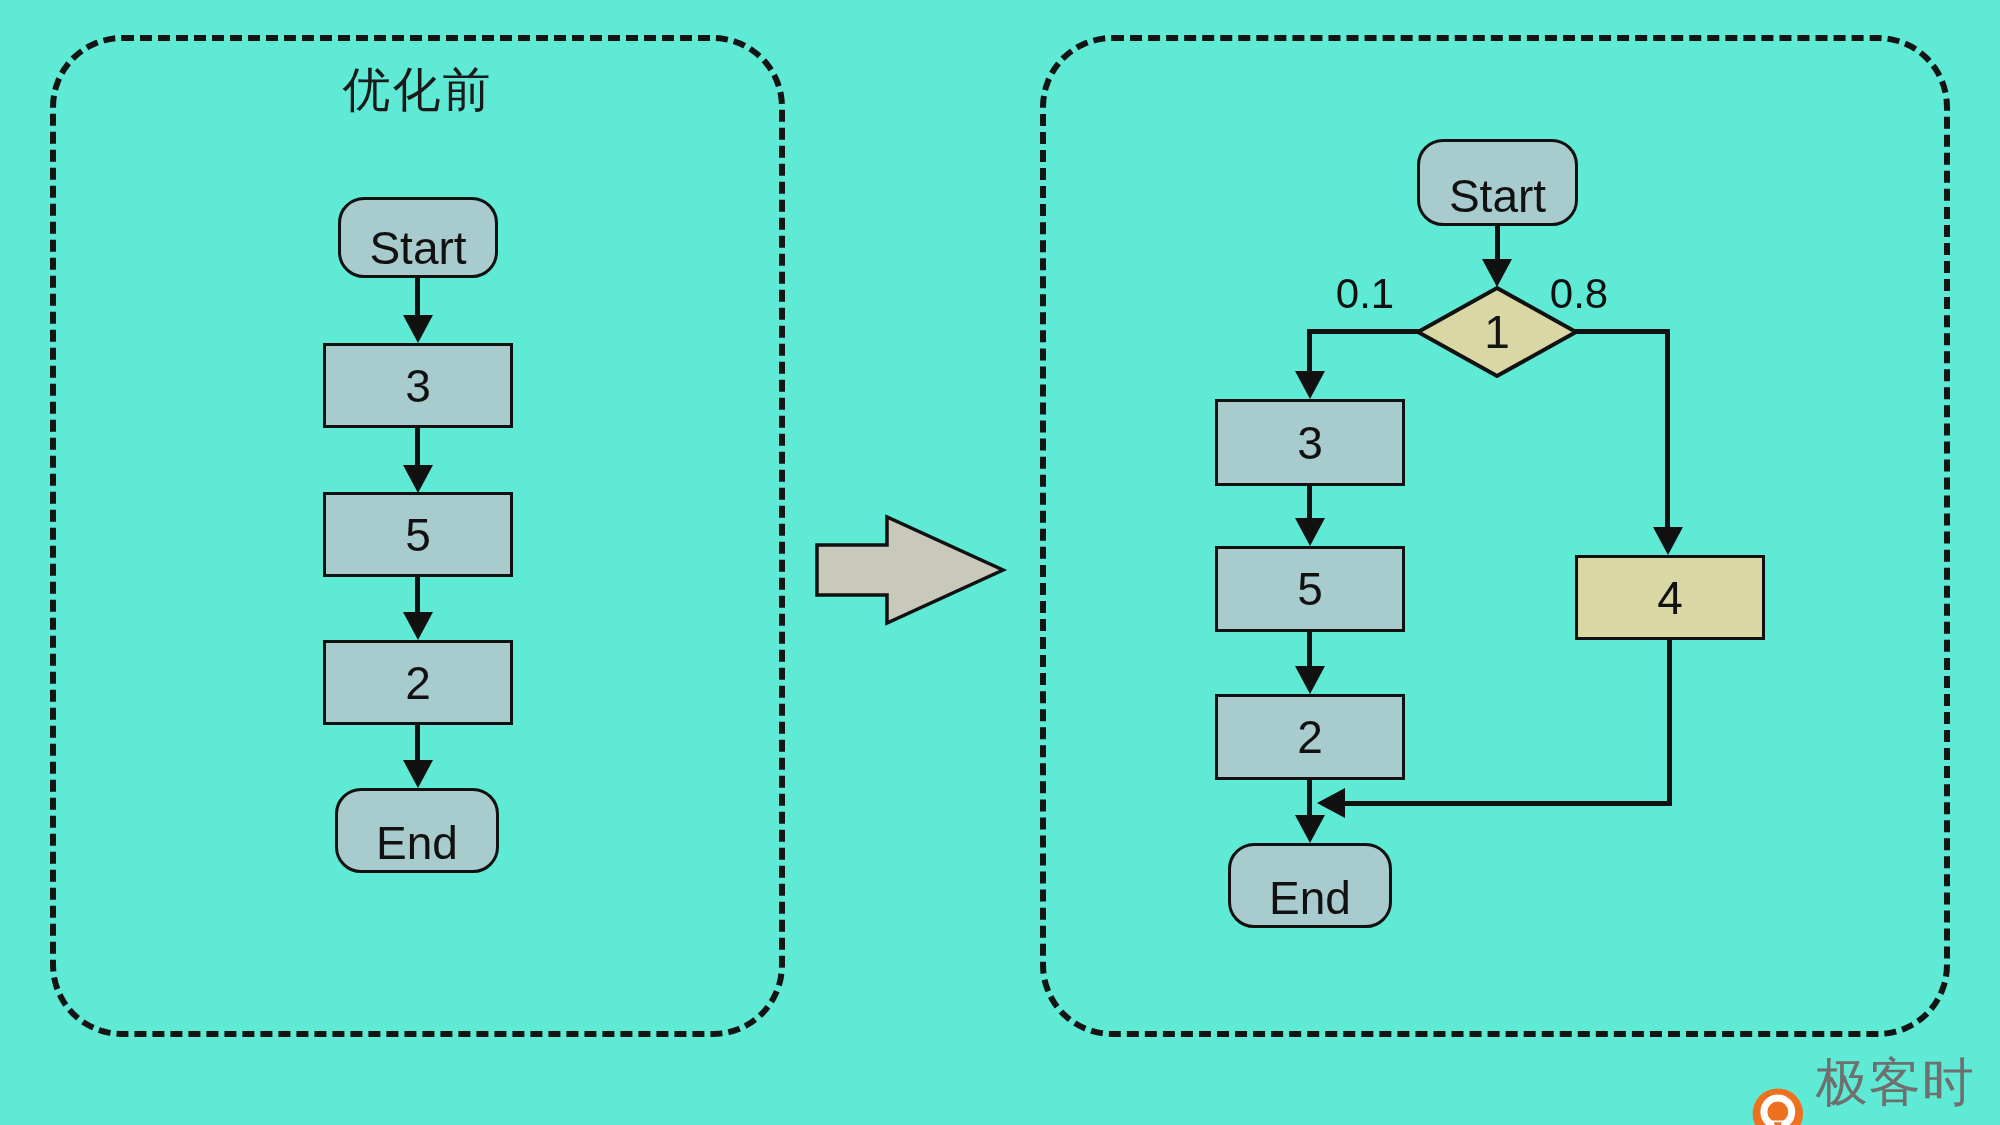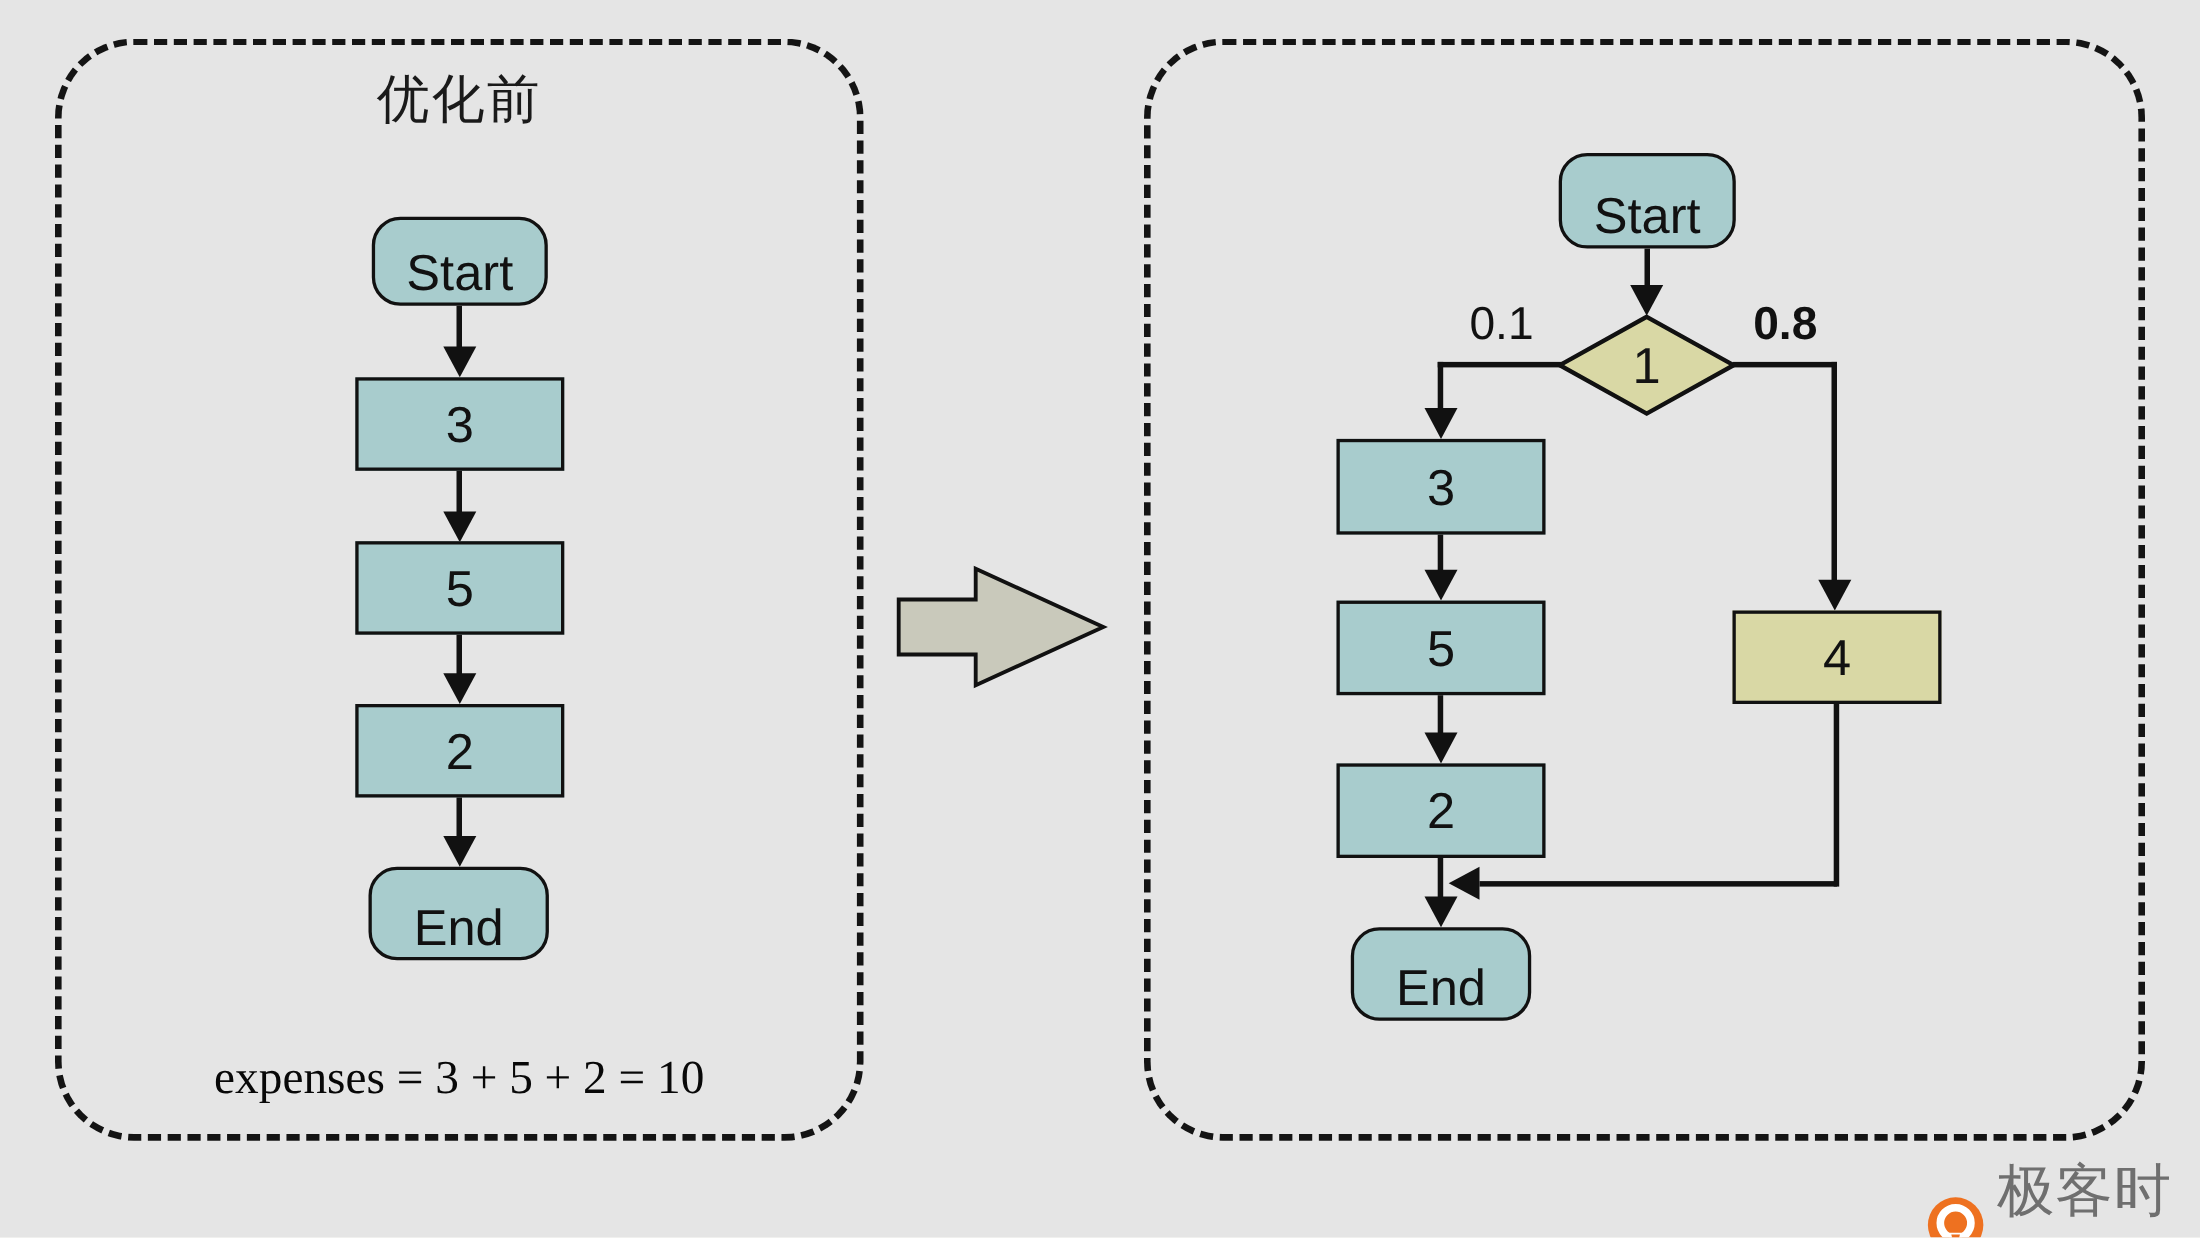--- a/index.html
+++ b/index.html
@@ -1,16 +1,16 @@
 <!DOCTYPE html>
 <html><head>
 <meta charset="utf-8">
 <style>
   html,body{margin:0;padding:0;background:#f7f7f5;}
-  .stage{position:relative;width:2000px;height:1125px;background:#e5e5e5;overflow:hidden;
+  .stage{position:relative;width:2000px;height:1125px;background:#5eead4;overflow:hidden;
          font-family:"Liberation Sans",sans-serif;color:#141414;}
   .panel{position:absolute;border:6px dashed #141414;border-radius:72px;box-sizing:border-box;background:transparent;}
   .panel-before{left:50px;top:35px;width:735px;height:1002px;}
   .panel-after{left:1040px;top:35px;width:910px;height:1002px;}
   .panel-title{position:absolute;text-align:center;font-size:48px;letter-spacing:2px;color:#1a1a1a;}
   .title-before{left:60px;top:58px;width:715px;}
   .title-after{left:1040px;top:58px;width:910px;}
   .node{position:absolute;display:flex;align-items:center;justify-content:center;
         border:3px solid #111;font-size:46px;box-sizing:border-box;color:#111;}
   .teal{background:#a8cccd;}
@@ -67,21 +67,20 @@
     <span>2</span>
   </div>
 
   <div class="vline" style="left:415px;top:725px;height:40px;"></div>
   <div class="ah-down" style="left:403px;top:760px;"></div>
 
   <div class="node teal terminal" style="left:335px;top:788px;width:164px;height:85px;">
     <span>End</span>
   </div>
 
-  <div class="formula formula-before">expenses = 3 + 5 + 2 = 10</div>
 
   <svg class="block-arrow" width="220" height="140" viewBox="0 0 220 140">
     <polygon points="17,45 87,45 87,17 203,70 87,123 87,95 17,95" fill="#c9c9bb" stroke="#111" stroke-width="3.5"></polygon>
   </svg>
 
   <section class="panel panel-after"></section>
 
   <div class="node teal terminal" style="left:1417px;top:139px;width:161px;height:87px;">
     <span>Start</span>
   </div>
@@ -90,21 +89,21 @@
   <div class="ah-down" style="left:1482px;top:259px;"></div>
 
   <div class="diamond-wrap">
     <svg width="170" height="100" viewBox="0 0 170 100">
       <polygon points="85,6 164,50 85,94 6,50" fill="#d9d8a5" stroke="#111" stroke-width="4"></polygon>
     </svg>
   </div>
   <div class="diamond-label">1</div>
 
   <div class="branch-label" style="left:1310px;top:270px;">0.1</div>
-  <div class="branch-label" style="left:1568px;top:270px;font-weight:bold;">0.8</div>
+  <div class="branch-label" style="left:1524px;top:270px;">0.8</div>
 
   <div class="hline" style="left:1307px;top:329px;width:115px;"></div>
   <div class="vline" style="left:1307px;top:329px;height:44px;"></div>
   <div class="ah-down" style="left:1295px;top:371px;"></div>
 
   <div class="node teal" style="left:1215px;top:399px;width:190px;height:87px;">
     <span>3</span>
   </div>
 
   <div class="vline" style="left:1307px;top:486px;height:34px;"></div>

